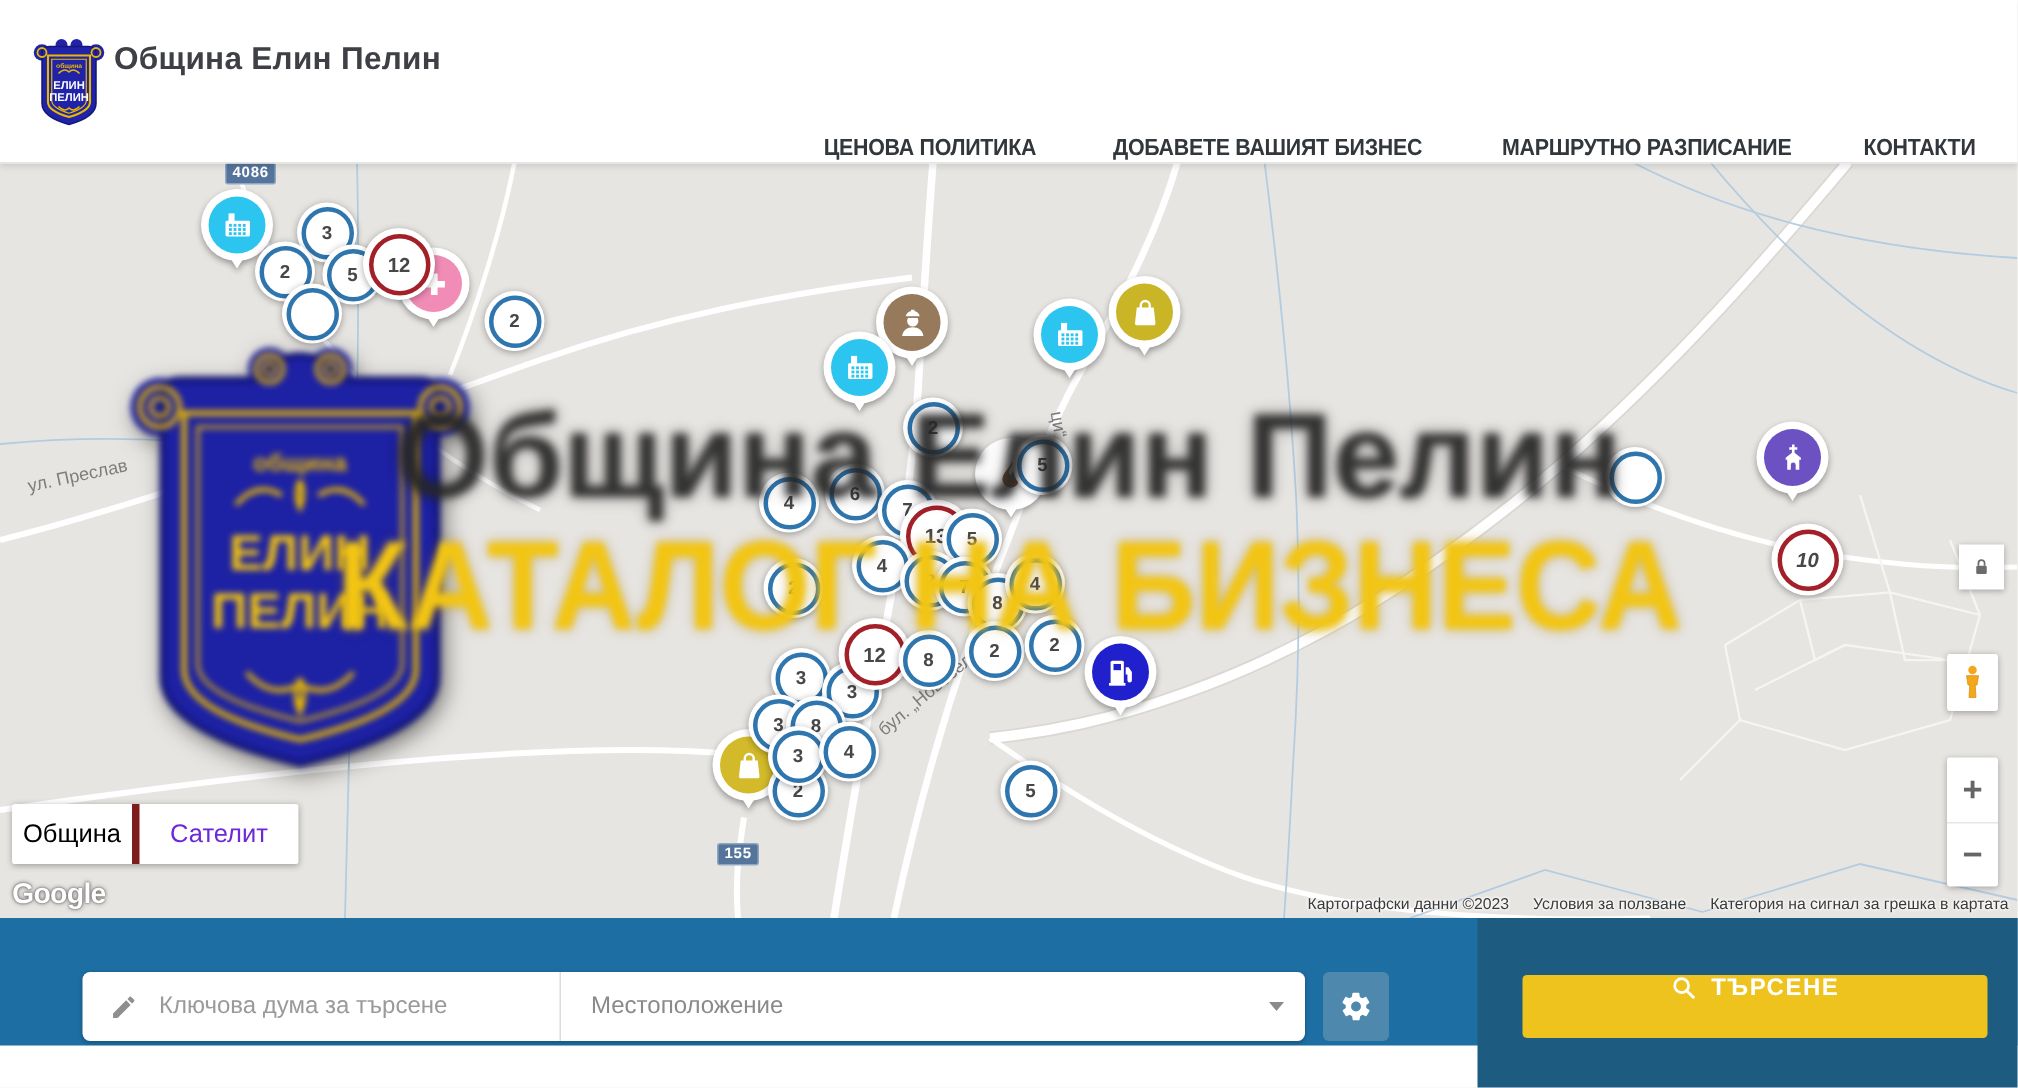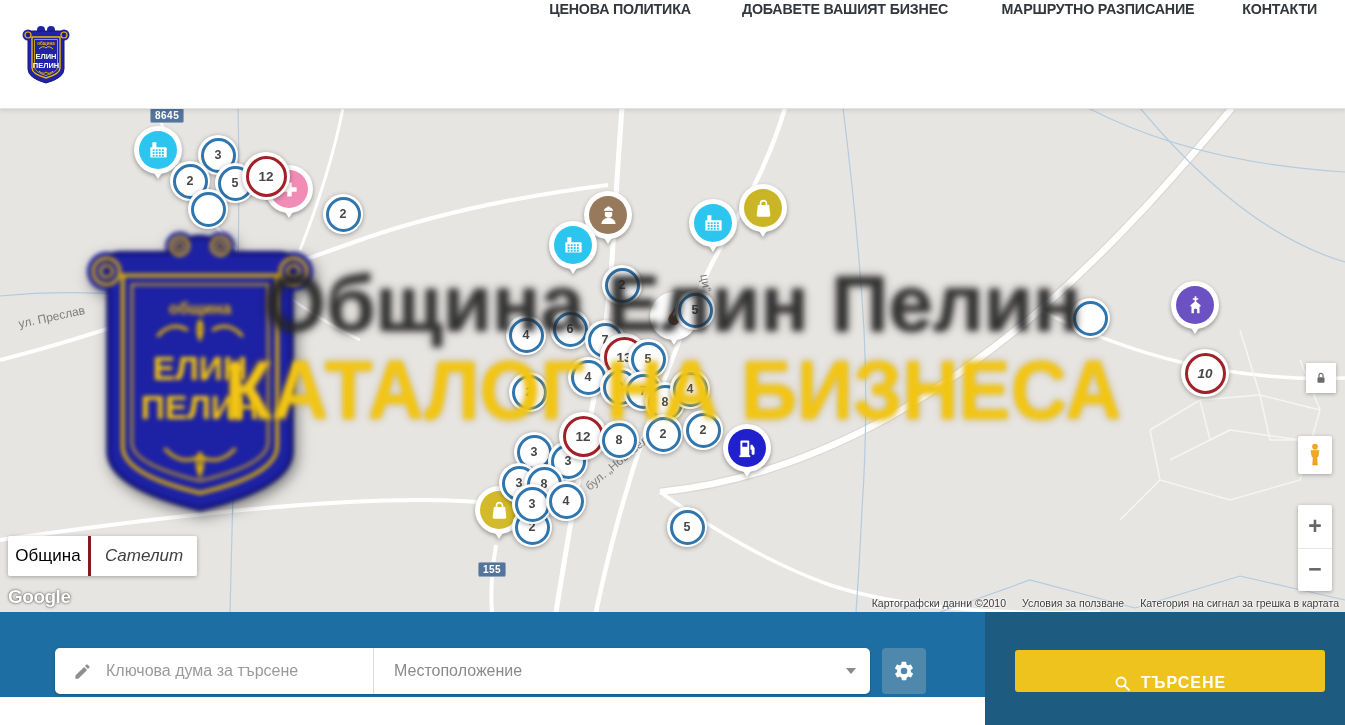--- a/index.html
+++ b/index.html
@@ -5,21 +5,21 @@
   html,body{margin:0;padding:0;width:1345px;height:725px;overflow:hidden;
     font-family:"Liberation Sans","DejaVu Sans",sans-serif;background:#fff;}
 
   
   #header{position:absolute;left:0;top:0;width:1345px;height:108px;background:#fff;
     border-bottom:1px solid #e4e4e4;box-shadow:0 2px 4px rgba(0,0,0,.10);z-index:40;}
   #logo{position:absolute;left:22px;top:22px;width:48px;height:64px;cursor:pointer;}
   #brand{position:absolute;left:76px;top:28px;cursor:pointer;}
   #brand .t1{font-size:21px;font-weight:bold;color:#3e4045;letter-spacing:.2px;}
   #brand .t2{font-size:18px;font-weight:bold;color:#ecb503;letter-spacing:.6px;margin-top:3px;}
-  #nav{position:absolute;right:25px;top:0;height:108px;display:flex;align-items:flex-start;gap:36px;}
+  #nav{position:absolute;right:25px;top:0;height:108px;display:flex;align-items:flex-end;gap:36px;}
   .nav-item{font-size:15.5px;font-weight:bold;color:#32373c;letter-spacing:-.2px;
     transform:scaleX(.92);transform-origin:center;cursor:pointer;white-space:nowrap;}
 
   
   #map{position:absolute;left:0;top:108px;width:1345px;height:504px;background:#e7e5e2;overflow:hidden;}
   #roads{position:absolute;left:0;top:0;z-index:1;}
   .street-label{position:absolute;color:#7e7e7e;font-size:12px;z-index:2;white-space:nowrap;}
   .road-badge{position:absolute;background:#54749b;border:1px solid #90a7c2;color:#fff;
     font-size:10px;font-weight:bold;padding:1px 4px;border-radius:2px;z-index:2;letter-spacing:.5px;}
 
@@ -47,21 +47,21 @@
   #wm-line2{position:absolute;left:50%;top:234px;transform:translateX(-50%) scaleX(.93);
     font-size:84px;font-weight:bold;color:#f2c513;filter:blur(2.4px);white-space:nowrap;
     text-shadow:0 0 8px rgba(150,110,0,.45);}
 
   
   #type-control{position:absolute;left:8px;top:428px;display:flex;z-index:6;
     box-shadow:0 1px 4px rgba(0,0,0,.3);border-radius:2px;overflow:hidden;}
   .type-btn{background:#fff;height:40px;display:flex;align-items:center;justify-content:center;
     font-size:17px;cursor:pointer;}
   #btn-map{width:80px;color:#000;font-weight:500;}
-  #btn-sat{width:106px;color:#404040;border-left:3px solid #7f1d1d;font-style:italic;}
+  #btn-sat{width:106px;color:#6d28d9;border-left:5px solid #7f1d1d;}
   #google-logo{position:absolute;left:8px;top:478px;z-index:6;color:#fff;font-size:19px;font-weight:bold;
     letter-spacing:-.5px;text-shadow:0 0 3px rgba(68,68,68,.8),0 0 1px #555;cursor:pointer;}
   #attribution{position:absolute;right:6px;bottom:3px;z-index:6;display:flex;gap:16px;
     font-size:10.5px;color:#3a3a3a;
     text-shadow:0 0 2px #fff,0 0 2px #fff,0 0 3px #fff;}
   #attribution span{white-space:nowrap;}
   #lock-btn{position:absolute;left:1306px;top:255px;width:30px;height:30px;background:#fff;z-index:6;
     box-shadow:0 1px 4px rgba(0,0,0,.3);display:flex;align-items:center;justify-content:center;cursor:pointer;}
   #pegman{position:absolute;left:1298px;top:328px;width:34px;height:38px;background:#fff;border-radius:2px;
     z-index:6;box-shadow:0 1px 4px rgba(0,0,0,.3);display:flex;align-items:center;justify-content:center;cursor:pointer;}
@@ -83,21 +83,21 @@
   #sg-keyword input::placeholder{color:#9a9a9a;opacity:1;}
   #sg-category{width:257px;border-right:1px solid #dcdcdc;padding:0 14px 0 20px;
     justify-content:space-between;cursor:pointer;}
   #sg-location{flex:1;padding:0 14px 0 20px;justify-content:space-between;cursor:pointer;}
   .select-text{font-size:16px;color:#8a8a8a;}
   .caret{width:0;height:0;border-left:5px solid transparent;border-right:5px solid transparent;
     border-top:6px solid #8a8a8a;}
   #gear-btn{position:absolute;left:882px;top:36px;width:44px;height:46px;background:#4e89ad;
     border-radius:4px;display:flex;align-items:center;justify-content:center;cursor:pointer;}
   #search-btn{position:absolute;left:1015px;top:38px;width:310px;height:42px;background:#eec31d;
-    border-radius:3px;display:flex;align-items:flex-end;justify-content:center;gap:10px;cursor:pointer;}
+    border-radius:3px;display:flex;align-items:flex-start;justify-content:center;gap:10px;cursor:pointer;}
   #search-btn span{color:#fff;font-size:16px;font-weight:bold;letter-spacing:1px;}
 </style>
 </head>
 <body>
 
 <div id="header">
   <svg id="logo" viewBox="0 0 48 64">
     <circle cx="6" cy="13" r="5.5" fill="#2023a8"></circle>
     <circle cx="42" cy="13" r="5.5" fill="#2023a8"></circle>
     <circle cx="19" cy="8" r="4" fill="#2023a8"></circle>
@@ -107,20 +107,21 @@
     <circle cx="42" cy="13" r="3" fill="none" stroke="#e8b800" stroke-width="1.2"></circle>
     <path d="M10 15 H38 V46 Q38 52 24 56 Q10 52 10 46 Z" fill="none" stroke="#e8b800" stroke-width="1.4"></path>
     <path d="M12.5 17.5 H35.5 V45 Q35.5 50 24 53.5 Q12.5 50 12.5 45 Z" fill="none" stroke="#e8b800" stroke-width=".8"></path>
     <text x="24" y="23" text-anchor="middle" font-size="4.5" fill="#e8b800" font-weight="bold">община</text>
     <path d="M17 27 q4 -4 7 -1 q3 -3 7 1" fill="none" stroke="#e8b800" stroke-width="1"></path>
     <text x="24" y="37" text-anchor="middle" font-size="7.5" fill="#fdfdfd" font-weight="bold">ЕЛИН</text>
     <text x="24" y="45.5" text-anchor="middle" font-size="7.5" fill="#fdfdfd" font-weight="bold">ПЕЛИН</text>
     <path d="M17 49 q4 4 7 1 q3 3 7 -1" fill="none" stroke="#e8b800" stroke-width="1"></path>
   </svg>
   <div id="brand">
+    <div class="t1">Община Елин Пелин</div>
   </div>
   <div id="nav">
     <div class="nav-item">ЦЕНОВА ПОЛИТИКА</div>
     <div class="nav-item">ДОБАВЕТЕ ВАШИЯТ БИЗНЕС</div>
     <div class="nav-item">МАРШРУТНО РАЗПИСАНИЕ</div>
     <div class="nav-item">КОНТАКТИ</div>
   </div>
 </div>
 
 <div id="map">
@@ -154,21 +155,21 @@
       <path d="M238 0 C240 82 238 182 236 262 C234 342 232 432 230 504"></path>
       <path d="M843 0 C852 72 860 152 864 222 C867 282 866 342 862 402 C860 442 858 477 856 504"></path>
       <path d="M1088 0 C1150 32 1230 57 1345 64"></path>
       <path d="M1140 0 C1200 72 1270 132 1345 154"></path>
       <path d="M0 188 C60 182 120 184 180 192"></path>
       <path d="M940 504 L1030 472 L1135 500"></path>
       <path d="M1135 500 L1240 468 L1345 492"></path>
     </g>
   </svg>
 
-  <div class="road-badge" style="left:150px;top:0px">8645</div>
+  <div class="road-badge" style="left:150px;top:0px">4086</div>
   <div class="road-badge" style="left:478px;top:454px">155</div>
   <div class="street-label" style="left:18px;top:202px;transform:rotate(-12deg)">ул. Преслав</div>
   <div class="street-label" style="left:578px;top:348px;transform:rotate(-40deg)">бул. „Новосел</div>
   <div class="street-label" style="left:697px;top:168px;transform:rotate(80deg)">ци“</div>
 
   <div id="markers">
       <div class="pin" style="left: 134px; top: 18px;">
         <div class="tail"></div>
         <div class="pc">
           <div class="pi" style="background:#2cc5f0">
@@ -444,21 +445,21 @@
     <div id="wm-line1">Община Елин Пелин</div>
     <div id="wm-line2">КАТАЛОГ НА БИЗНЕСА</div>
   </div>
 
   <div id="type-control">
     <div id="btn-map" class="type-btn">Община</div>
     <div id="btn-sat" class="type-btn">Сателит</div>
   </div>
   <div id="google-logo">Google</div>
   <div id="attribution">
-    <span>Картографски данни ©2010</span>
+    <span>Картографски данни ©2023</span>
     <span>Условия за ползване</span>
     <span>Категория на сигнал за грешка в картата</span>
   </div>
   <div id="lock-btn">
     <svg width="14" height="14" viewBox="0 0 24 24">
       <rect x="6" y="10.5" width="12" height="9.5" rx="1.5" fill="#6b6b6b"></rect>
       <path d="M8.5 10.5V7.5a3.5 3.5 0 0 1 7 0v3" fill="none" stroke="#6b6b6b" stroke-width="2"></path>
     </svg>
   </div>
   <div id="pegman">

